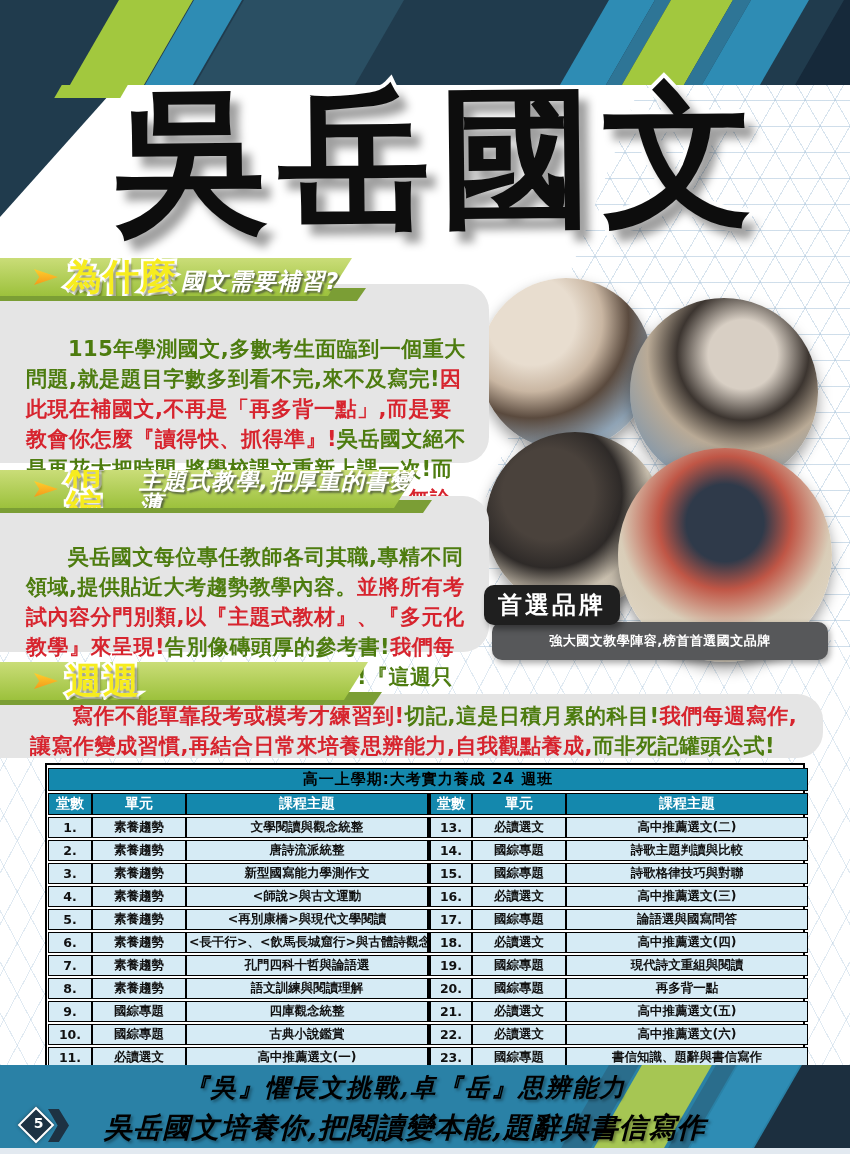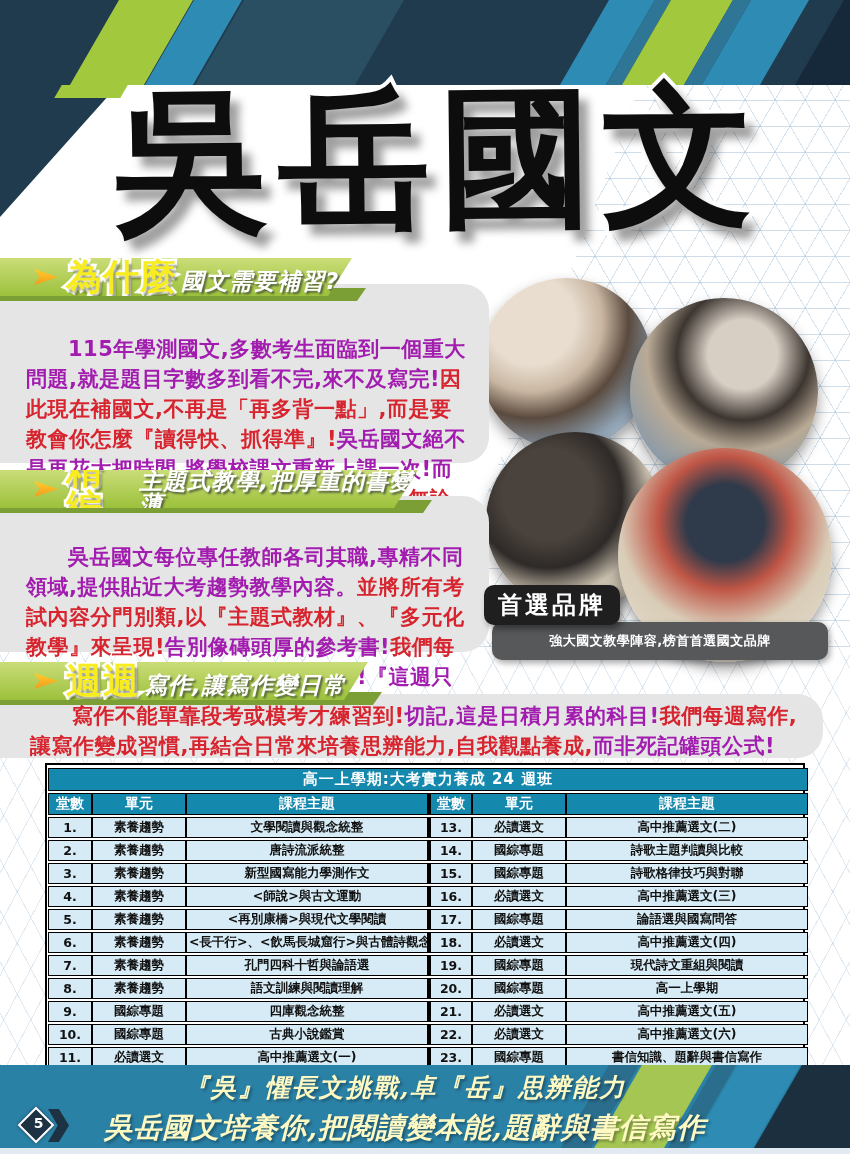--- a/index.html
+++ b/index.html
@@ -40,21 +40,21 @@
                 display:flex; align-items:center; padding-left:34px; }
   .arrow-ico { width:24px; height:19px; background:linear-gradient(#ffd32e,#f29218);
                clip-path:polygon(0 8%, 100% 50%, 0 92%, 22% 50%); margin-right:8px; flex:0 0 auto; }
   .sec-tag { font-size:36px; font-weight:bold; color:#f6ec1f; line-height:1;
              -webkit-text-stroke:5px #ffffff; paint-order:stroke fill;
              text-shadow:3px 4px 2px rgba(60,70,20,.5); letter-spacing:1px; }
   .sec-heading { font-size:23px; font-weight:bold; font-style:italic; color:#ffffff; line-height:1;
                  margin-left:4px; padding-top:8px; text-shadow:2px 2px 2px rgba(70,80,60,.85); letter-spacing:1px; }
   .sec-box { position:absolute; left:0; background:#e5e5e5; border-radius:0 26px 26px 0; }
   .sec-par { font-size:21px; font-weight:bold; line-height:1.43; text-indent:2em; letter-spacing:.5px; }
-  .seg-dark { color:#a21caf; } .seg-red { color:#d7242e; }
+  .seg-dark { color:#4d7c0f; } .seg-red { color:#d7242e; }
 
   
   .photo { position:absolute; border-radius:50%; box-shadow:0 7px 14px rgba(0,0,0,.38); }
   .ph1 { left:480px; top:278px; width:172px; height:172px;
          background:radial-gradient(circle at 30% 25%, #e8ddcf 0 25%, #c9b6a2 40%, #5a4a3e 55%, #8fa3b5 75%, #d8cfc2 100%); }
   .ph2 { left:630px; top:298px; width:188px; height:188px;
          background:radial-gradient(circle at 60% 30%, #d8cfc4 0 20%, #3c3530 38%, #b9aa96 55%, #8a9aa8 78%, #cfc6ba 100%); }
   .ph3 { left:486px; top:432px; width:178px; height:178px;
          background:radial-gradient(circle at 35% 35%, #4a423c 0 28%, #2e2a28 45%, #c9bfae 62%, #ded6c8 100%); }
   .ph4 { left:618px; top:448px; width:214px; height:214px;
@@ -66,30 +66,30 @@
   .brand-tagline { position:absolute; left:492px; top:622px; width:336px; height:38px; background:#57585a; border-radius:10px;
                    color:#fff; font-size:13px; font-weight:bold; display:flex; align-items:center; justify-content:center;
                    letter-spacing:.5px; box-shadow:2px 3px 6px rgba(0,0,0,.35); z-index:5; }
 
   
   .course-wrap { position:absolute; left:45px; top:763px; width:760px; background:#ffffff; border:2px solid #000; padding:1px; }
   table.course { width:100%; border-collapse:separate; border-spacing:0 2px; table-layout:fixed; }
   table.course td, table.course th { border:1.5px solid #000; text-align:center; vertical-align:middle;
         font-size:12.5px; font-weight:bold; color:#111; background:#d6ebf5; padding:1px 2px;
         overflow:hidden; white-space:nowrap; }
-  table.course .t-title { background:#1488ad; color:#ffffff; font-size:15px; height:22px; letter-spacing:1px; }
+  table.course .t-title { background:#1488ad; color:#000000; font-size:15px; height:22px; letter-spacing:1px; }
   table.course th.hcell  { background:#1488ad; color:#fff; font-size:14px; height:20px; }
   table.course td { height:16px; }
   table.course .t-note { text-align:right; font-size:13.5px; height:22px; padding-right:8px; }
   .half-split { border-left-width:3px !important; }
 
   
   .footer { position:absolute; left:0; top:1065px; width:850px; height:83px; background:#2a81a6; overflow:hidden; }
   .fstripe { position:absolute; top:0; height:100%; transform:skewX(-30deg); }
-  .footer-lines { position:absolute; left:30px; top:6px; width:750px; text-align:center; color:#fef9c3;
+  .footer-lines { position:absolute; left:30px; top:6px; width:750px; text-align:center; color:#000000;
                   font-family:"DejaVu Serif", serif; font-style:italic; font-weight:bold;
                   text-shadow:2px 2px 3px rgba(0,0,0,.35); }
   .fl1 { font-size:25px; letter-spacing:2px; }
   .fl2 { font-size:28px; letter-spacing:1px; margin-top:5px; }
   .page-diamond { position:absolute; left:23px; top:1112px; width:26px; height:26px; background:#1d3243;
                   border:2.5px solid #ffffff; transform:rotate(45deg); box-shadow:0 0 4px rgba(0,0,0,.4); z-index:3; }
   .page-num { position:absolute; left:23px; top:1115px; width:31px; text-align:center; color:#fff;
               font-size:14px; font-weight:bold; z-index:4; }
   .page-chevron { position:absolute; left:48px; top:1109px; width:21px; height:33px; background:#1d3243;
                   clip-path:polygon(0 0, 52% 0, 100% 50%, 52% 100%, 0 100%, 46% 50%);
@@ -144,21 +144,20 @@
     <span class="sec-heading">主題式教學,把厚重的書變薄</span>
   </div>
 
   <div class="sec-box" style="top:694px; width:823px; height:64px;">
     <p class="sec-par" style="padding:7px 24px 0 30px;"><span class="seg-red">寫作不能單靠段考或模考才練習到!</span><span class="seg-dark">切記,這是日積月累的科目!</span><span class="seg-red">我們每週寫作,讓寫作變成習慣,再結合日常來培養思辨能力,自我觀點養成,</span><span class="seg-dark">而非死記罐頭公式!</span></p>
   </div>
   <div class="sec-strip" style="top:692px; width:382px;"></div>
   <div class="sec-banner" style="top:662px; width:368px;">
     <span class="arrow-ico"></span>
     <span class="sec-tag">週週</span>
-    <span class="sec-heading">寫作,讓寫作變日常</span>
   </div>
 
   <div class="brand-badge">首選品牌</div>
   <div class="brand-tagline">強大國文教學陣容,榜首首選國文品牌</div>
 
   <div class="course-wrap">
     <table class="course">
       <colgroup>
         <col style="width:44px">
           <col style="width:94px">
@@ -236,21 +235,21 @@
             <td class="half-split">19.</td>
             <td>國綜專題</td>
             <td>現代詩文重組與閱讀</td>
           </tr>
           <tr>
             <td>8.</td>
             <td>素養趨勢</td>
             <td>語文訓練與閱讀理解</td>
             <td class="half-split">20.</td>
             <td>國綜專題</td>
-            <td>高一上學期</td>
+            <td>再多背一點</td>
           </tr>
           <tr>
             <td>9.</td>
             <td>國綜專題</td>
             <td>四庫觀念統整</td>
             <td class="half-split">21.</td>
             <td>必讀選文</td>
             <td>高中推薦選文(五)</td>
           </tr>
           <tr>

